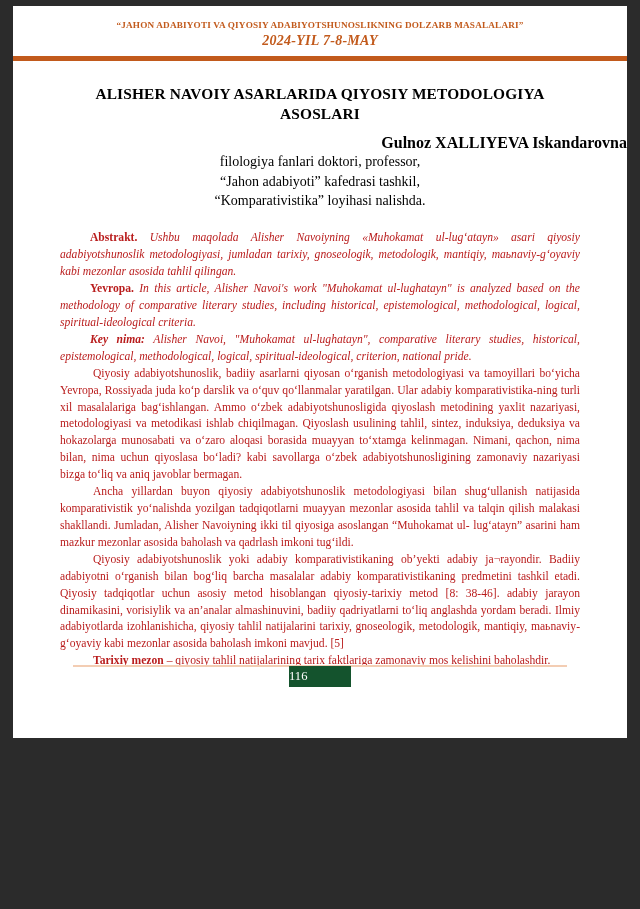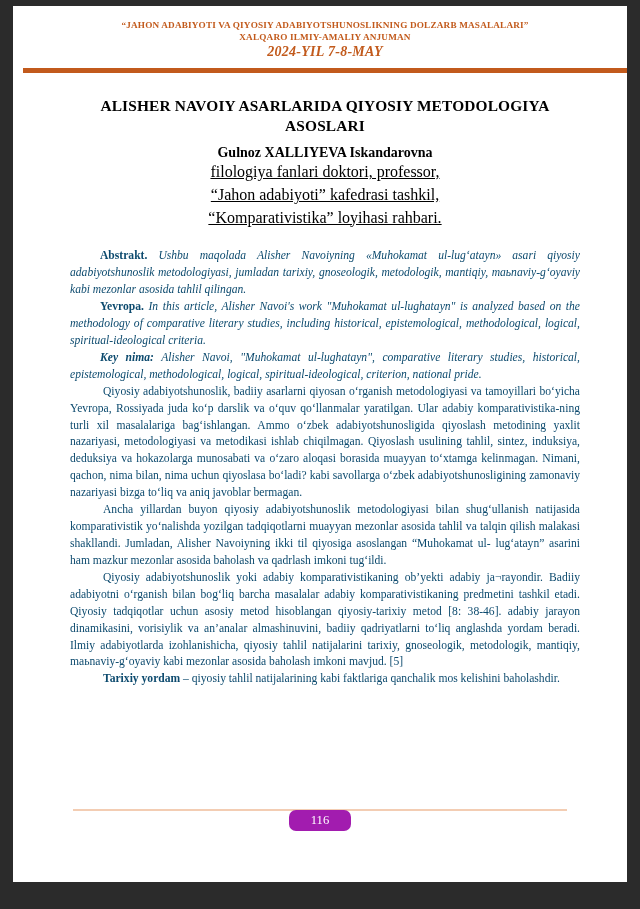--- a/index.html
+++ b/index.html
@@ -18,23 +18,22 @@
     position: relative;
     width: 640px;
     height: 909px;
     background: #2b2b2b;
   }
   .page {
     position: absolute;
     left: 13px;
     top: 6px;
     width: 614px;
-    height: 876px;
+    height: 732px;
     background: #ffffff;
-    padding-left: 10px;
   }
   .conf-header {
     padding-top: 14px;
     text-align: center;
     color: #C25A1C;
     font-family: "Liberation Serif", "DejaVu Serif", serif;
     font-weight: bold;
     line-height: 1.25;
   }
   .conf-line1 { font-size: 9.2px; letter-spacing: 0.02em; }
@@ -50,35 +49,34 @@
     margin: 23px 46px 0 46px;
     text-align: center;
     font-size: 15.4px;
     font-weight: bold;
     line-height: 1.32;
     color: #000;
     letter-spacing: 0.01em;
   }
   .author {
     margin-top: 9px;
-    text-align: center;
-    font-size: 14px;
+    text-align: right;
+    font-size: 16px;
     font-weight: bold;
     color: #000;
   }
   .affil {
     text-align: center;
-    font-size: 16px;
+    font-size: 14px;
     line-height: 1.42;
     color: #000;
-    text-decoration: underline;
   }
   .body-area {
     margin: 0 47px 0 47px;
-    color: #0c4a6e;
+    color: #b91c1c;
   }
   .abs-block { margin-top: 19px; }
   p.para {
     margin: 0;
     text-align: justify;
     text-justify: inter-word;
     font-size: 11.6px;
     line-height: 1.46;
     text-indent: 30px;
   }
@@ -102,64 +100,62 @@
     height: 1.6px;
     background: #F3CDB3;
   }
   .pagenum {
     position: absolute;
     left: 50%;
     transform: translateX(-50%);
     top: 1px;
     width: 62px;
     height: 21px;
-    background: #a21caf;
+    background: #14532d;
     color: #ffffff;
     font-size: 12.6px;
     line-height: 21px;
-    text-align: center;
+    text-align: left;
     font-family: "Liberation Serif", "DejaVu Serif", serif;
-    border-radius: 7px;
   }
 </style>
 </head>
 <body>
 
 <div class="viewport">
   <div class="page">
 
     <div class="conf-header">
       <div class="conf-line1">“JAHON ADABIYOTI VA QIYOSIY ADABIYOTSHUNOSLIKNING DOLZARB MASALALARI”</div>
-      <div class="conf-line2">XALQARO ILMIY-AMALIY ANJUMAN</div>
       <div class="conf-line3">2024-YIL 7-8-MAY</div>
     </div>
 
     <div class="rule-bar"></div>
 
     <div class="title">ALISHER NAVOIY ASARLARIDA QIYOSIY METODOLOGIYA ASOSLARI</div>
 
     <div class="author">Gulnoz XALLIYEVA Iskandarovna</div>
 
     <div class="affil">filologiya fanlari doktori, professor,</div>
     <div class="affil">“Jahon adabiyoti” kafedrasi tashkil,</div>
-    <div class="affil">“Komparativistika” loyihasi  rahbari.</div>
+    <div class="affil">“Komparativistika” loyihasi  nalishda.</div>
 
     <div class="body-area">
 
       <div class="abs-block">
         <p class="para italic"><span class="lbl-up">Abstrakt.</span><span> Ushbu maqolada  Alisher Navoiyning «Muhokamat ul-lug‘atayn» asari qiyosiy adabiyotshunoslik metodologiyasi, jumladan   tarixiy, gnoseologik, metodologik, mantiqiy, maьnaviy-g‘oyaviy kabi mezonlar asosida tahlil qilingan.</span></p>
         <p class="para italic"><span class="lbl-up">Yevropa.</span><span> In this article, Alisher Navoi's work "Muhokamat ul-lughatayn" is analyzed based on the methodology of comparative literary studies, including historical, epistemological, methodological, logical, spiritual-ideological criteria.</span></p>
         <p class="para italic"><span class="lbl">Key nima:</span><span> Alisher Navoi, "Muhokamat ul-lughatayn", comparative literary studies, historical, epistemological, methodological, logical, spiritual-ideological, criterion, national pride.</span></p>
       </div>
 
       <div class="main-block">
         <p class="para">Qiyosiy adabiyotshunoslik, badiiy asarlarni qiyosan o‘rganish metodologiyasi va tamoyillari bo‘yicha Yevropa, Rossiyada juda ko‘p darslik va o‘quv qo‘llanmalar yaratilgan. Ular adabiy komparativistika-ning turli xil masalalariga bag‘ishlangan. Ammo o‘zbek adabiyotshunosligida qiyoslash metodining yaxlit nazariyasi, metodologiyasi va metodikasi ishlab chiqilmagan. Qiyoslash usulining tahlil, sintez, induksiya, deduksiya va hokazolarga munosabati va o‘zaro aloqasi borasida muayyan to‘xtamga kelinmagan.  Nimani, qachon, nima bilan, nima uchun qiyoslasa bo‘ladi? kabi savollarga o‘zbek adabiyotshunosligining zamonaviy nazariyasi bizga to‘liq va aniq javoblar bermagan.</p>
         <p class="para">Ancha yillardan buyon  qiyosiy  adabiyotshunoslik  metodologiyasi  bilan shug‘ullanish natijasida komparativistik yo‘nalishda yozilgan tadqiqotlarni   muayyan mezonlar asosida tahlil va talqin qilish malakasi shakllandi.  Jumladan,   Alisher Navoiyning ikki til qiyosiga asoslangan “Muhokamat ul- lug‘atayn” asarini ham mazkur  mezonlar asosida baholash va qadrlash imkoni tug‘ildi.</p>
         <p class="para">Qiyosiy      adabiyotshunoslik      yoki adabiy komparativistikaning   ob’yekti adabiy ja¬rayondir. Badiiy  adabiyotni  o‘rganish  bilan  bog‘liq  barcha  masalalar  adabiy komparativistikaning  predmetini  tashkil  etadi.  Qiyosiy  tadqiqotlar  uchun  asosiy  metod hisoblangan  qiyosiy-tarixiy  metod    [8: 38-46]. adabiy jarayon dinamikasini, vorisiylik va an’analar almashinuvini, badiiy qadriyatlarni to‘liq anglashda yordam beradi. Ilmiy adabiyotlarda izohlanishicha, qiyosiy tahlil natijalarini tarixiy, gnoseologik, metodologik, mantiqiy, maьnaviy-g‘oyaviy kabi mezonlar asosida baholash imkoni mavjud. [5]</p>
-        <p class="para"><span class="lbl-up">Tarixiy yordam</span><span> – qiyosiy tahlil natijalarining kabi faktlariga qanchalik mos kelishini baholashdir.</span></p>
+        <p class="para"><span class="lbl-up">Tarixiy mezon</span><span> – qiyosiy tahlil natijalarining tarix faktlariga zamonaviy mos kelishini baholashdir.</span></p>
       </div>
 
     </div>
 
     <div class="footer">
       <div class="footer-rule"></div>
       <div class="pagenum">116</div>
     </div>
 
   </div>

